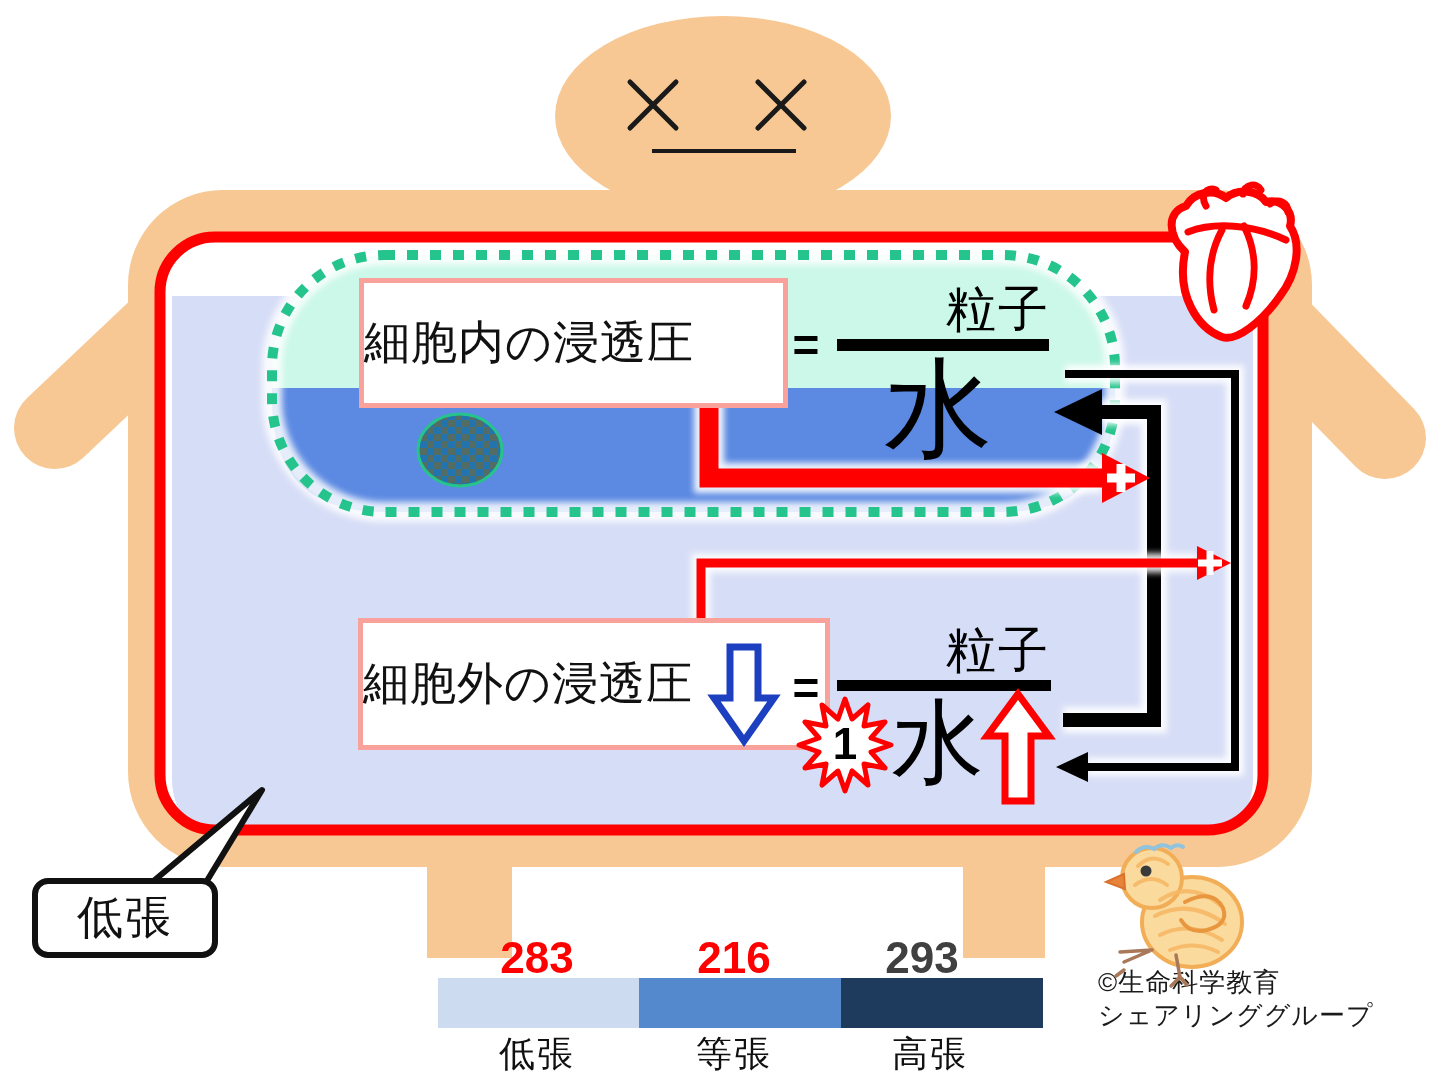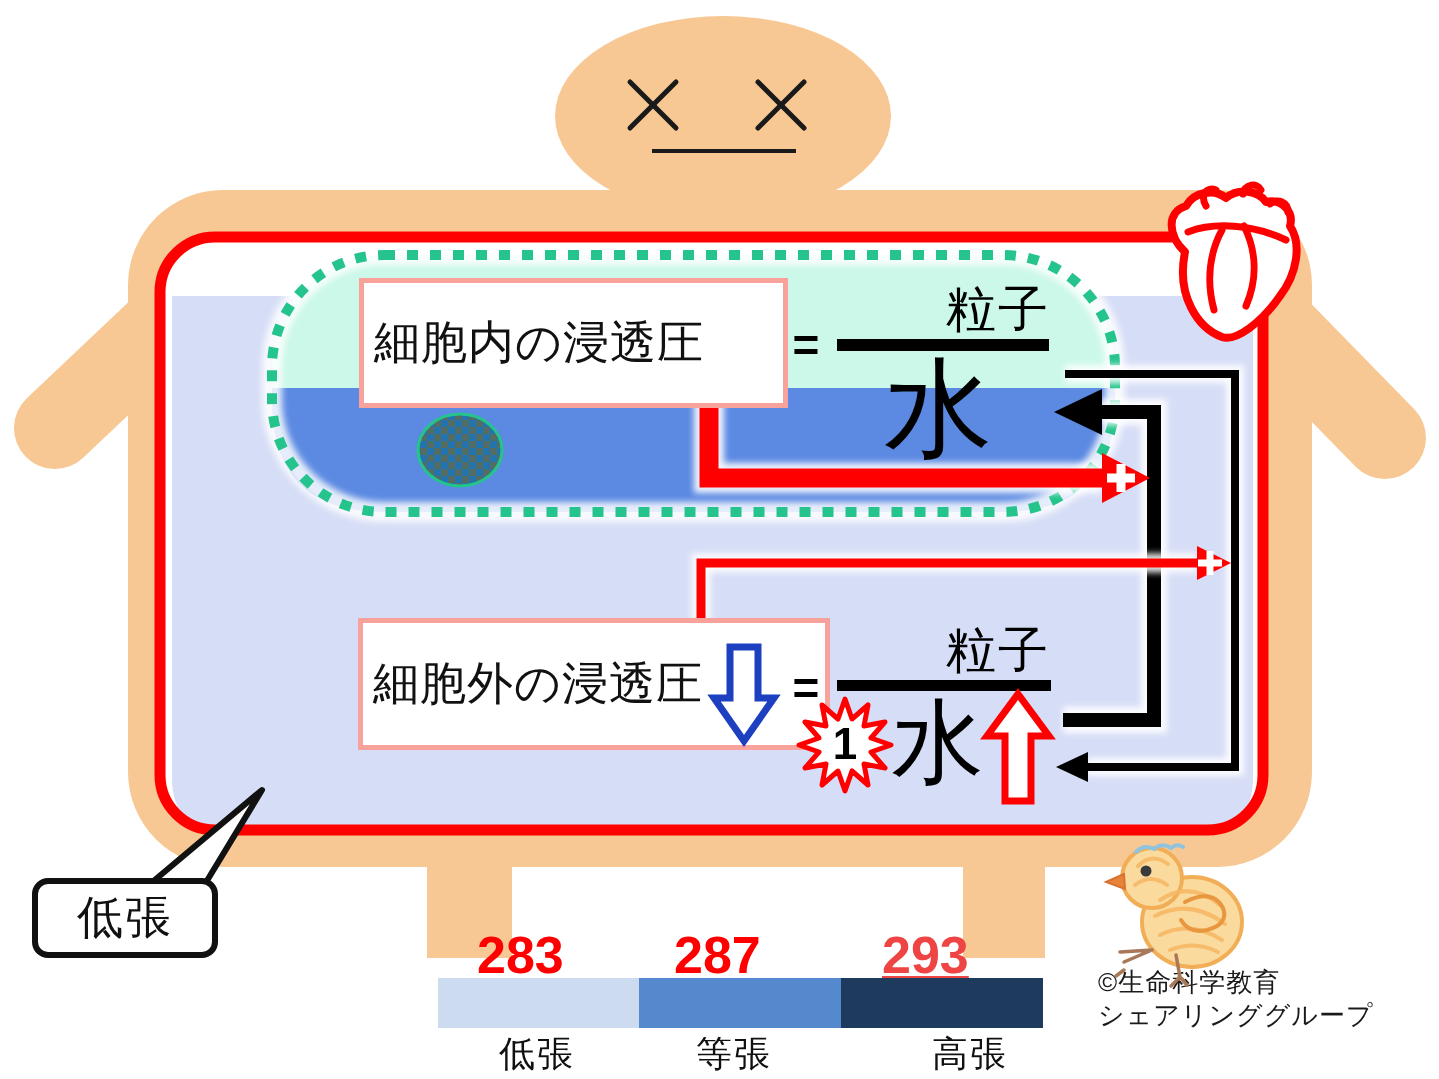--- a/index.html
+++ b/index.html
@@ -2,31 +2,31 @@
 <html><head>
 <meta charset="utf-8">
 <style>
   html,body{margin:0;padding:0;background:#fff;}
   #stage{position:relative;width:1439px;height:1079px;background:#ffffff;overflow:hidden;
          font-family:"Liberation Sans","DejaVu Sans",sans-serif;}
   .layer{position:absolute;left:0;top:0;}
   .abs{position:absolute;}
   .z1{z-index:1}.z3{z-index:3}.z4{z-index:4}.z5{z-index:5}
   .labelbox{background:#ffffff;border:5px solid #F8A29B;display:flex;align-items:center;box-sizing:border-box;}
-  .labelbox .txt{font-size:46px;color:#111;padding-left:10px;letter-spacing:1px;white-space:nowrap;}
+  .labelbox .txt{font-size:46px;color:#111;letter-spacing:1px;white-space:nowrap;}
   .eq{font-size:46px;font-weight:bold;color:#000;text-align:center;}
   .fracnum{font-size:50px;color:#000;text-align:right;letter-spacing:2px;}
   .fracbar{background:#000;}
   .fracden1{font-size:108px;color:#000;text-align:center;line-height:1.05;}
   .fracden2{font-size:92px;color:#000;text-align:center;line-height:1.05;}
   .badge{font-size:44px;font-weight:bold;color:#000;text-align:center;}
   .bubble{background:#fff;border:6px solid #111;border-radius:16px;display:flex;align-items:center;justify-content:center;box-sizing:border-box;}
   .bubble .txt{font-size:46px;color:#111;letter-spacing:2px;}
   .osmotitle{font-size:54px;color:#111;letter-spacing:2px;}
-  .legnum{font-size:52px;font-weight:600;}
+  .legnum{font-size:44px;font-weight:600;text-align:center;margin-top:8px;}
   .legbox{height:50px;}
   .leglabel{font-size:36px;color:#111;text-align:center;letter-spacing:2px;}
   .credit{font-size:26px;color:#1a1a1a;line-height:1.25;letter-spacing:1px;}
 </style>
 </head>
 <body>
 
 <div id="stage">
 
   <svg class="layer z1" width="1439" height="1079" viewBox="0 0 1439 1079">
@@ -145,29 +145,29 @@
   </svg>
 
   <div class="abs z5 badge" style="left:820px;top:719px;width:50px;">1</div>
 
   <div class="abs z5 bubble" style="left:32px;top:878px;width:186px;height:80px;">
     <span class="txt">低張</span>
   </div>
 
 
   <div class="abs z3 legnum" style="left: 477px; top: 925px; width: 120px; color: rgb(255, 0, 0);">283</div>
-  <div class="abs z3 legnum" style="left: 674px; top: 925px; width: 120px; color: rgb(255, 0, 0);">287</div>
-  <div class="abs z3 legnum" style="left: 882px; top: 925px; width: 120px; color: #ef4444; text-decoration: underline;">293</div>
+  <div class="abs z3 legnum" style="left: 674px; top: 925px; width: 120px; color: rgb(255, 0, 0);">216</div>
+  <div class="abs z3 legnum" style="left: 862px; top: 925px; width: 120px; color: #404040;">293</div>
 
   <div class="abs z3 legbox" style="left: 438px; top: 978px; width: 201px; background-color: rgb(204, 219, 240);"></div>
   <div class="abs z3 legbox" style="left: 639px; top: 978px; width: 202px; background-color: rgb(85, 137, 206);"></div>
   <div class="abs z3 legbox" style="left: 841px; top: 978px; width: 202px; background-color: rgb(30, 58, 92);"></div>
 
   <div class="abs z3 leglabel" style="left:477px;top:1030px;width:120px;">低張</div>
   <div class="abs z3 leglabel" style="left:674px;top:1030px;width:120px;text-align:center;">等張</div>
-  <div class="abs z3 leglabel" style="left:910px;top:1030px;width:120px;">高張</div>
+  <div class="abs z3 leglabel" style="left:870px;top:1030px;width:120px;">高張</div>
 
   <div class="abs z3 credit" style="left:1098px;top:966px;">
     <div>©生命科学教育</div>
     <div>シェアリンググループ</div>
   </div>
 
 </div>
 
 </body></html>

